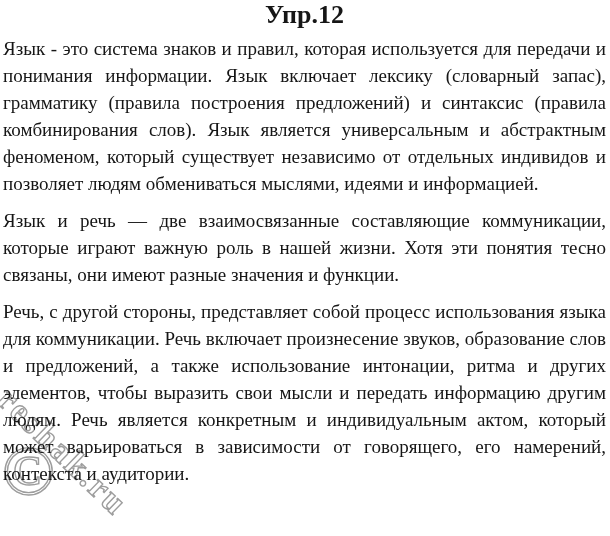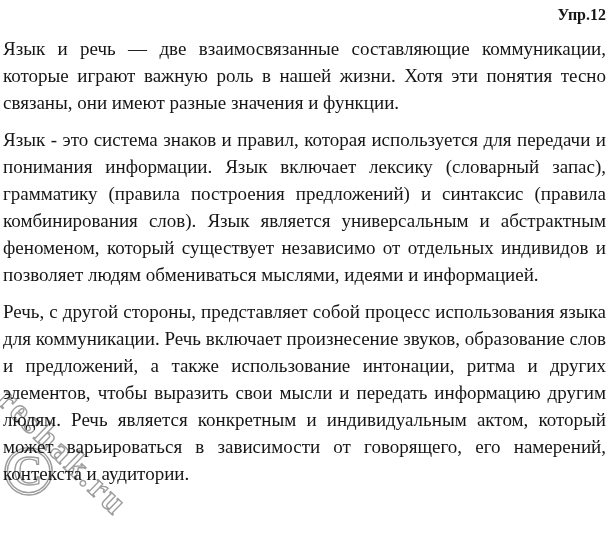--- a/index.html
+++ b/index.html
@@ -15,23 +15,23 @@
     overflow: hidden;
     box-sizing: border-box;
     padding: 2px 4px 0 3px;
     font-family: "Liberation Serif", "DejaVu Serif", serif;
     color: #161616;
   }
   .header {
     position: relative;
     z-index: 2;
     display: flex;
-    justify-content: flex-end;
+    justify-content: center;
     align-items: flex-start;
-    font-size: 16px;
+    font-size: 26px;
     line-height: 25px;
   }
   .exercise-label {
     font-weight: bold;
   }
   .copyright-label {
     font-weight: normal;
   }
   .doc-body {
     position: relative;
@@ -80,21 +80,21 @@
 </head>
 <body>
 
 <div class="page">
 
   <div class="header">
     <span class="exercise-label">Упр.12</span>
   </div>
 
   <div class="doc-body">
+    <p>Язык - это система знаков и правил, которая используется для передачи и понимания информации. Язык включает лексику (словарный запас), грамматику (правила построения предложений) и синтаксис (правила комбинирования слов). Язык является универсальным и абстрактным феноменом, который существует независимо от отдельных индивидов и позволяет людям обмениваться мыслями, идеями и информацией.</p>
     <p>Язык и речь — две взаимосвязанные составляющие коммуникации, которые играют важную роль в нашей жизни. Хотя эти понятия тесно связаны, они имеют разные значения и функции.</p>
-    <p>Язык - это система знаков и правил, которая используется для передачи и понимания информации. Язык включает лексику (словарный запас), грамматику (правила построения предложений) и синтаксис (правила комбинирования слов). Язык является универсальным и абстрактным феноменом, который существует независимо от отдельных индивидов и позволяет людям обмениваться мыслями, идеями и информацией.</p>
     <p>Речь, с другой стороны, представляет собой процесс использования языка для коммуникации. Речь включает произнесение звуков, образование слов и предложений, а также использование интонации, ритма и других элементов, чтобы выразить свои мысли и передать информацию другим людям. Речь является конкретным и индивидуальным актом, который может варьироваться в зависимости от говорящего, его намерений, контекста и аудитории.</p>
   </div>
 
   <span class="wm-text">reshak.ru</span>
   <span class="wm-symbol">©</span>
 
 </div>
 
 </body></html>

